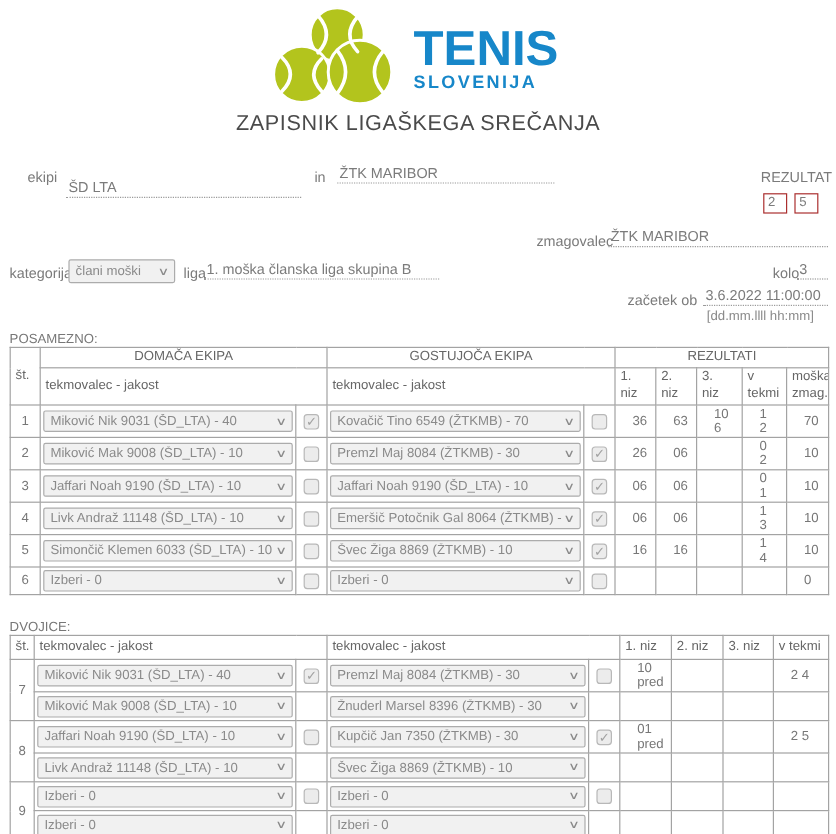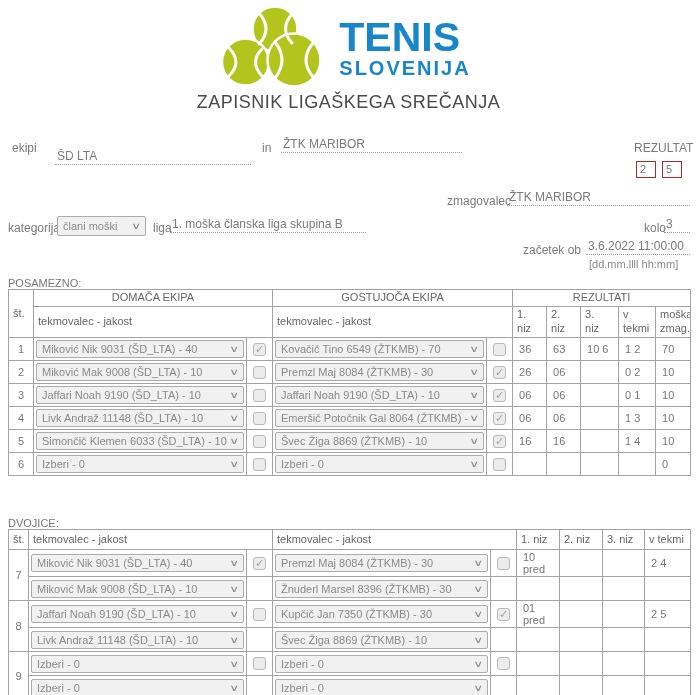--- a/index.html
+++ b/index.html
@@ -5,21 +5,21 @@
   * { margin:0; padding:0; box-sizing:border-box; }
   body { background:#fff; }
   .page {
     position:relative; width:697px; height:695px; background:#ffffff;
     font-family:"Liberation Sans","DejaVu Sans",sans-serif; overflow:hidden;
   }
   
   .logo { position:absolute; top:6px; left:0; right:7px; display:flex; justify-content:center; gap:12px; }
   .logo-text { display:flex; flex-direction:column; justify-content:center; padding-top:2px; }
   .logo-tenis { font-size:41px; font-weight:bold; color:#1787c9; line-height:0.95; }
-  .logo-slovenija { font-size:20px; font-weight:bold; color:#1787c9; letter-spacing:2px; }
+  .logo-slovenija { font-size:15px; font-weight:bold; color:#1787c9; letter-spacing:2px; }
   
   .title { position:absolute; top:92px; left:0; right:0; text-align:center;
            font-size:18px; color:#4a4a4a; letter-spacing:0.5px; }
   
   .lbl { position:absolute; font-size:12px; color:#7b7b7b; white-space:nowrap; }
   .val { position:absolute; font-size:12px; color:#7b7b7b; border-bottom:1px dotted #9a9a9a;
          white-space:nowrap; overflow:hidden; padding:0 2px 1px 2px; height:16px; }
   .scorebox { position:absolute; width:20px; height:17px; border:1px solid #ab2f2f;
               font-size:11px; color:#7b7b7b; padding-left:3px; line-height:15px; }
   .select-inline { position:absolute; display:flex; align-items:center; background:#f1f1f1;
@@ -34,21 +34,21 @@
            text-align:left; vertical-align:middle; padding:1px 4px; overflow:hidden; }
   th { white-space:pre-line; line-height:1.25; }
   .singles-table .hrow1 th { height:17px;text-align:center; }
   .singles-table .hrow2 th { height:31px; }
   .doubles-table .hrow th { height:20px; }
   .singles-table td { height:23px; }
   .doubles-table td { height:24px; }
   td.c-num { text-align:center; color:#777; }
   td.c-sel { padding:0; }
   td.c-chk { padding:0; text-align:center; }
-  td.c-niz { color:#777; padding:1px 6px; }
+  td.c-niz { color:#777; padding:1px 14px; }
   .select { margin:2px; height:18px; display:flex; align-items:center; background:#f1f1f1;
             border:1px solid #acacac; border-radius:2px; padding:0 5px; color:#8a8a8a;
             font-size:11px; white-space:nowrap; }
   .sel-text { flex:1; overflow:hidden; white-space:nowrap; }
   .chev { color:#8a8a8a; font-size:9px; margin-left:3px; transform:scaleX(1.5); flex:none; }
   .checkbox { display:inline-block; width:13px; height:13px; background:#ececec;
               border:1px solid #b8b8b8; border-radius:3px; position:relative; vertical-align:middle; }
   .checkbox.checked::after { content:"✓"; position:absolute; top:-1px; left:1px;
                              font-size:11px; color:#a2a2a2; }
 </style>
@@ -74,21 +74,21 @@
       </g>
     </svg>
     <div class="logo-text">
       <span class="logo-tenis">TENIS</span>
       <span class="logo-slovenija">SLOVENIJA</span>
     </div>
   </div>
 
   <div class="title">ZAPISNIK LIGAŠKEGA SREČANJA</div>
 
-  <span class="lbl" style="left:12px; top:141px;">ekipi</span>
+  <span class="lbl" style="left:23px; top:141px;">ekipi</span>
   <span class="val" style="left:55px; top:137px; width:196px;margin-top:12px;">ŠD LTA</span>
   <span class="lbl" style="left:262px; top:141px;">in</span>
   <span class="val" style="left:281px; top:137px; width:181px;">ŽTK MARIBOR</span>
   <span class="lbl" style="left:634px; top:141px;">REZULTAT</span>
   <span class="scorebox" style="left:636px; top:161px;">2</span>
   <span class="scorebox" style="left:662px; top:161px;">5</span>
 
   <span class="lbl" style="left:447px; top:194px;">zmagovalec</span>
   <span class="val" style="left:507px; top:190px; width:183px;">ŽTK MARIBOR</span>
 

